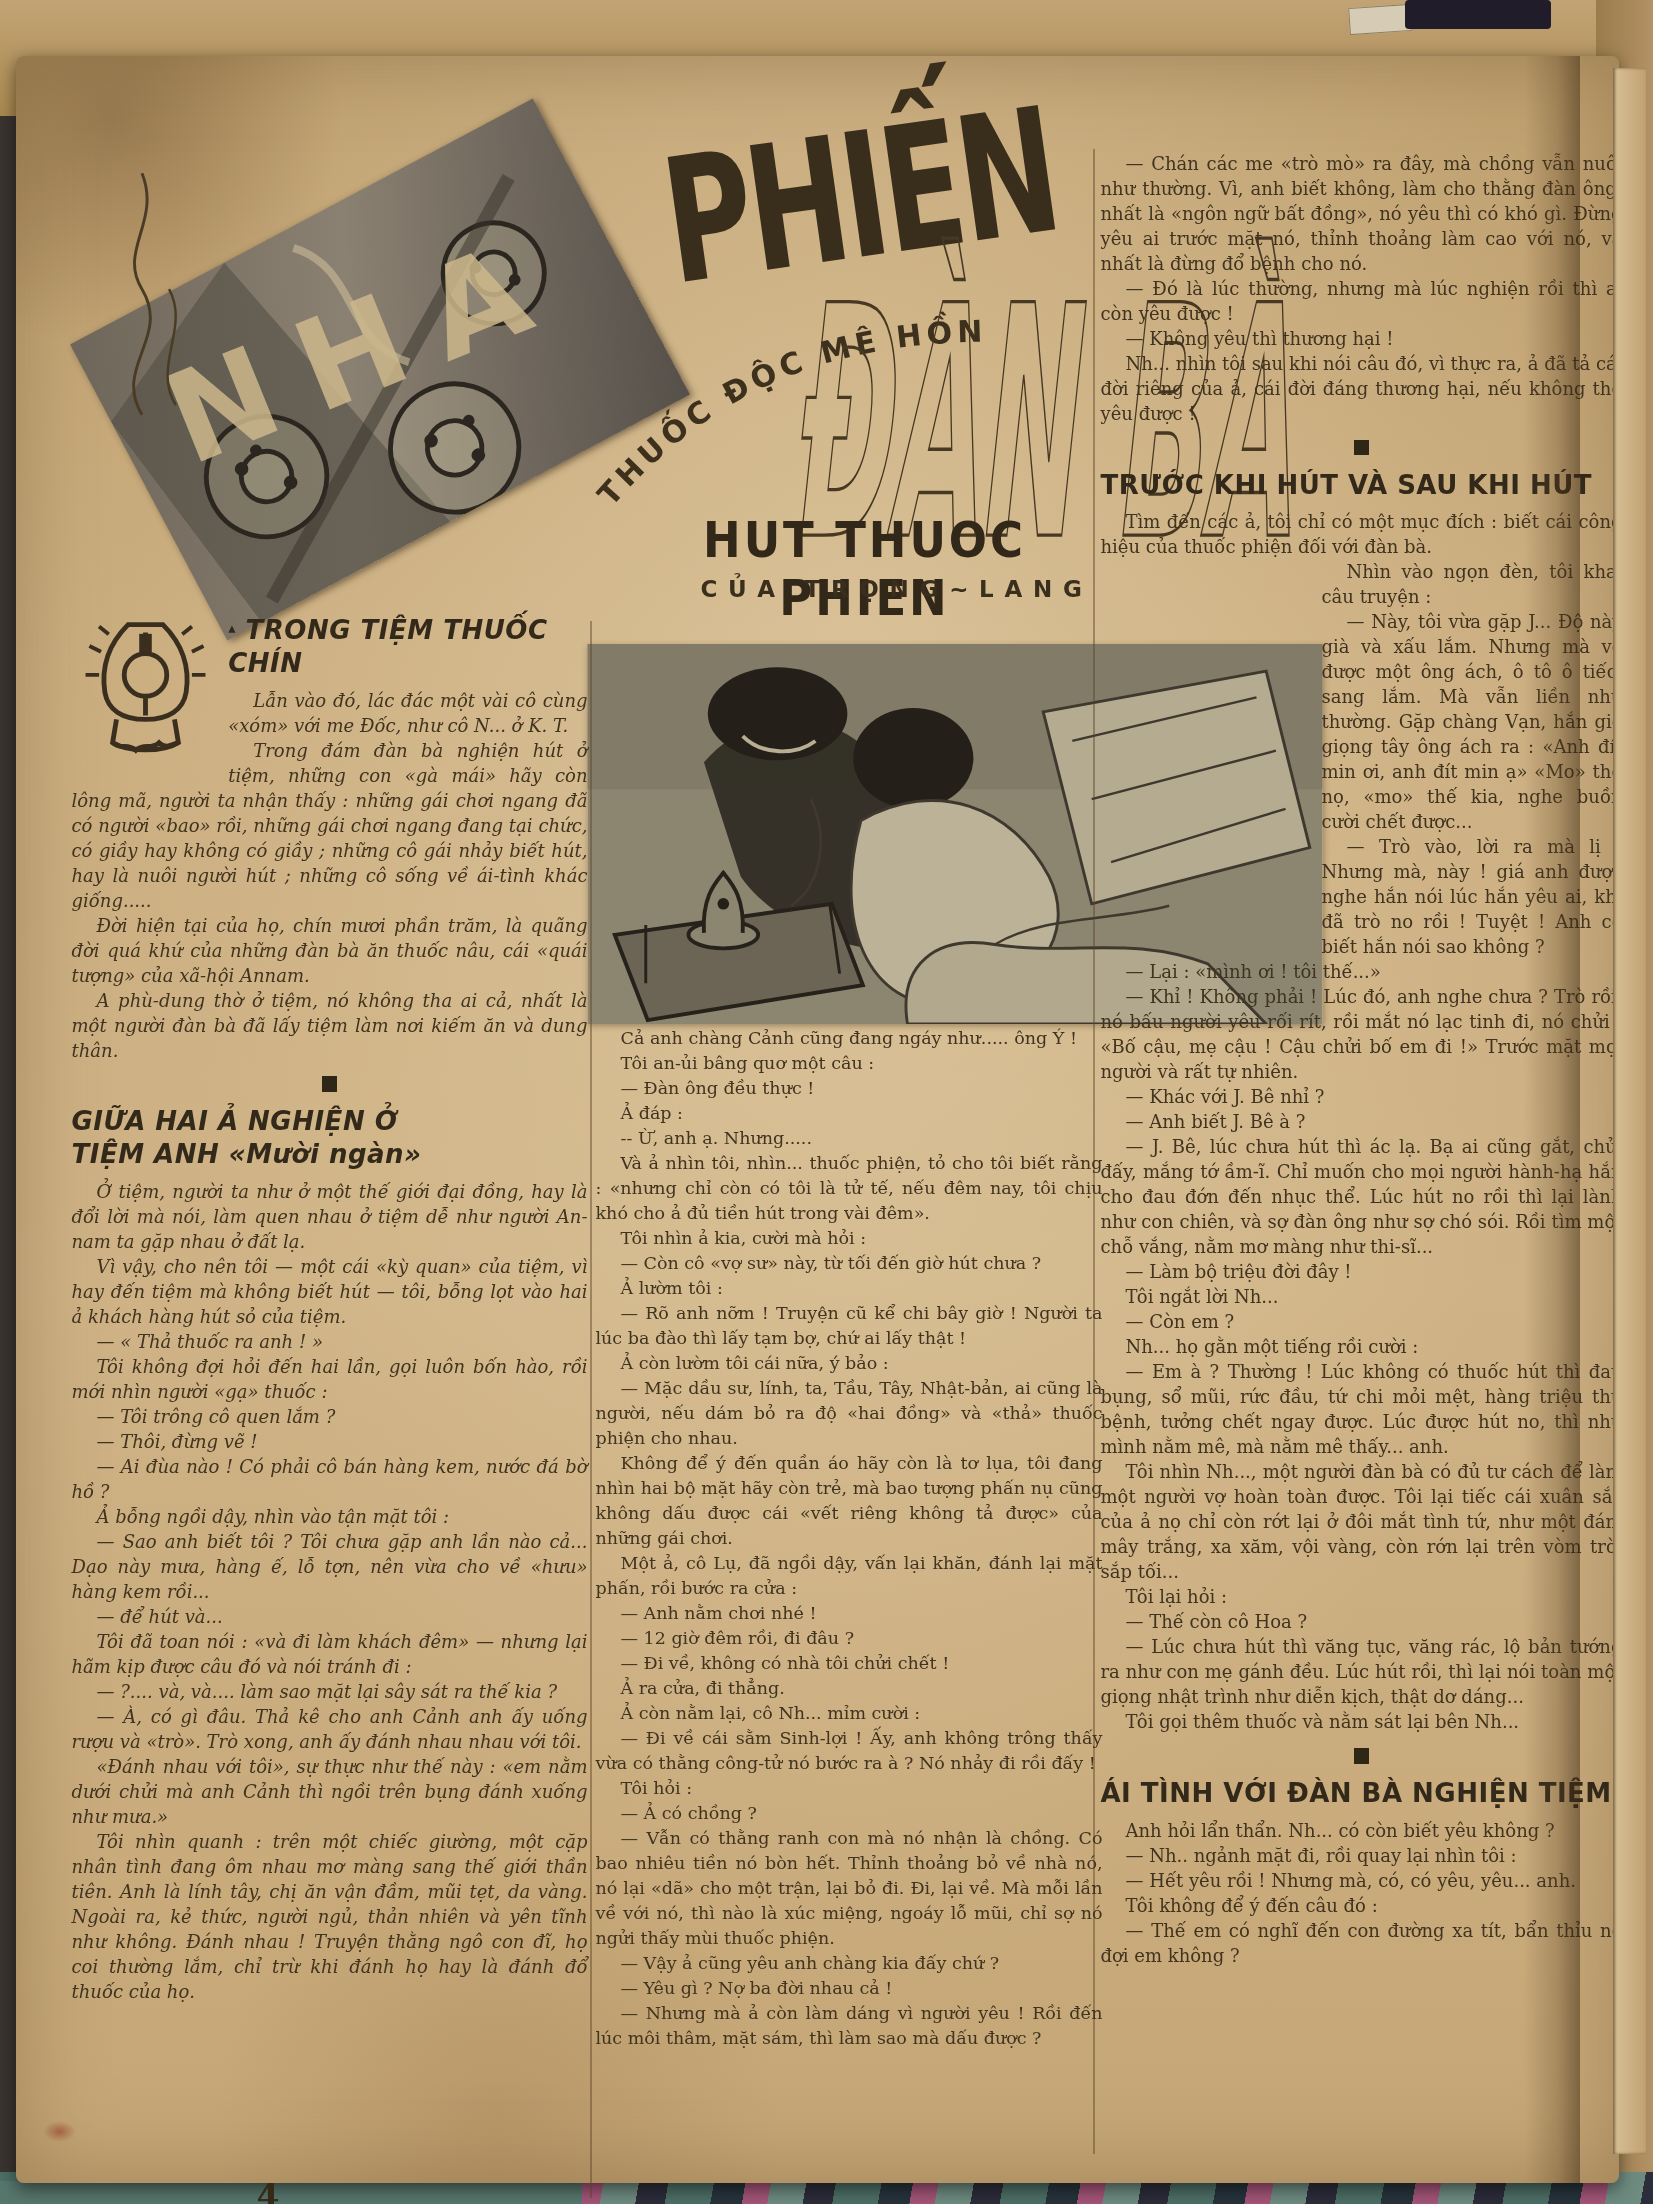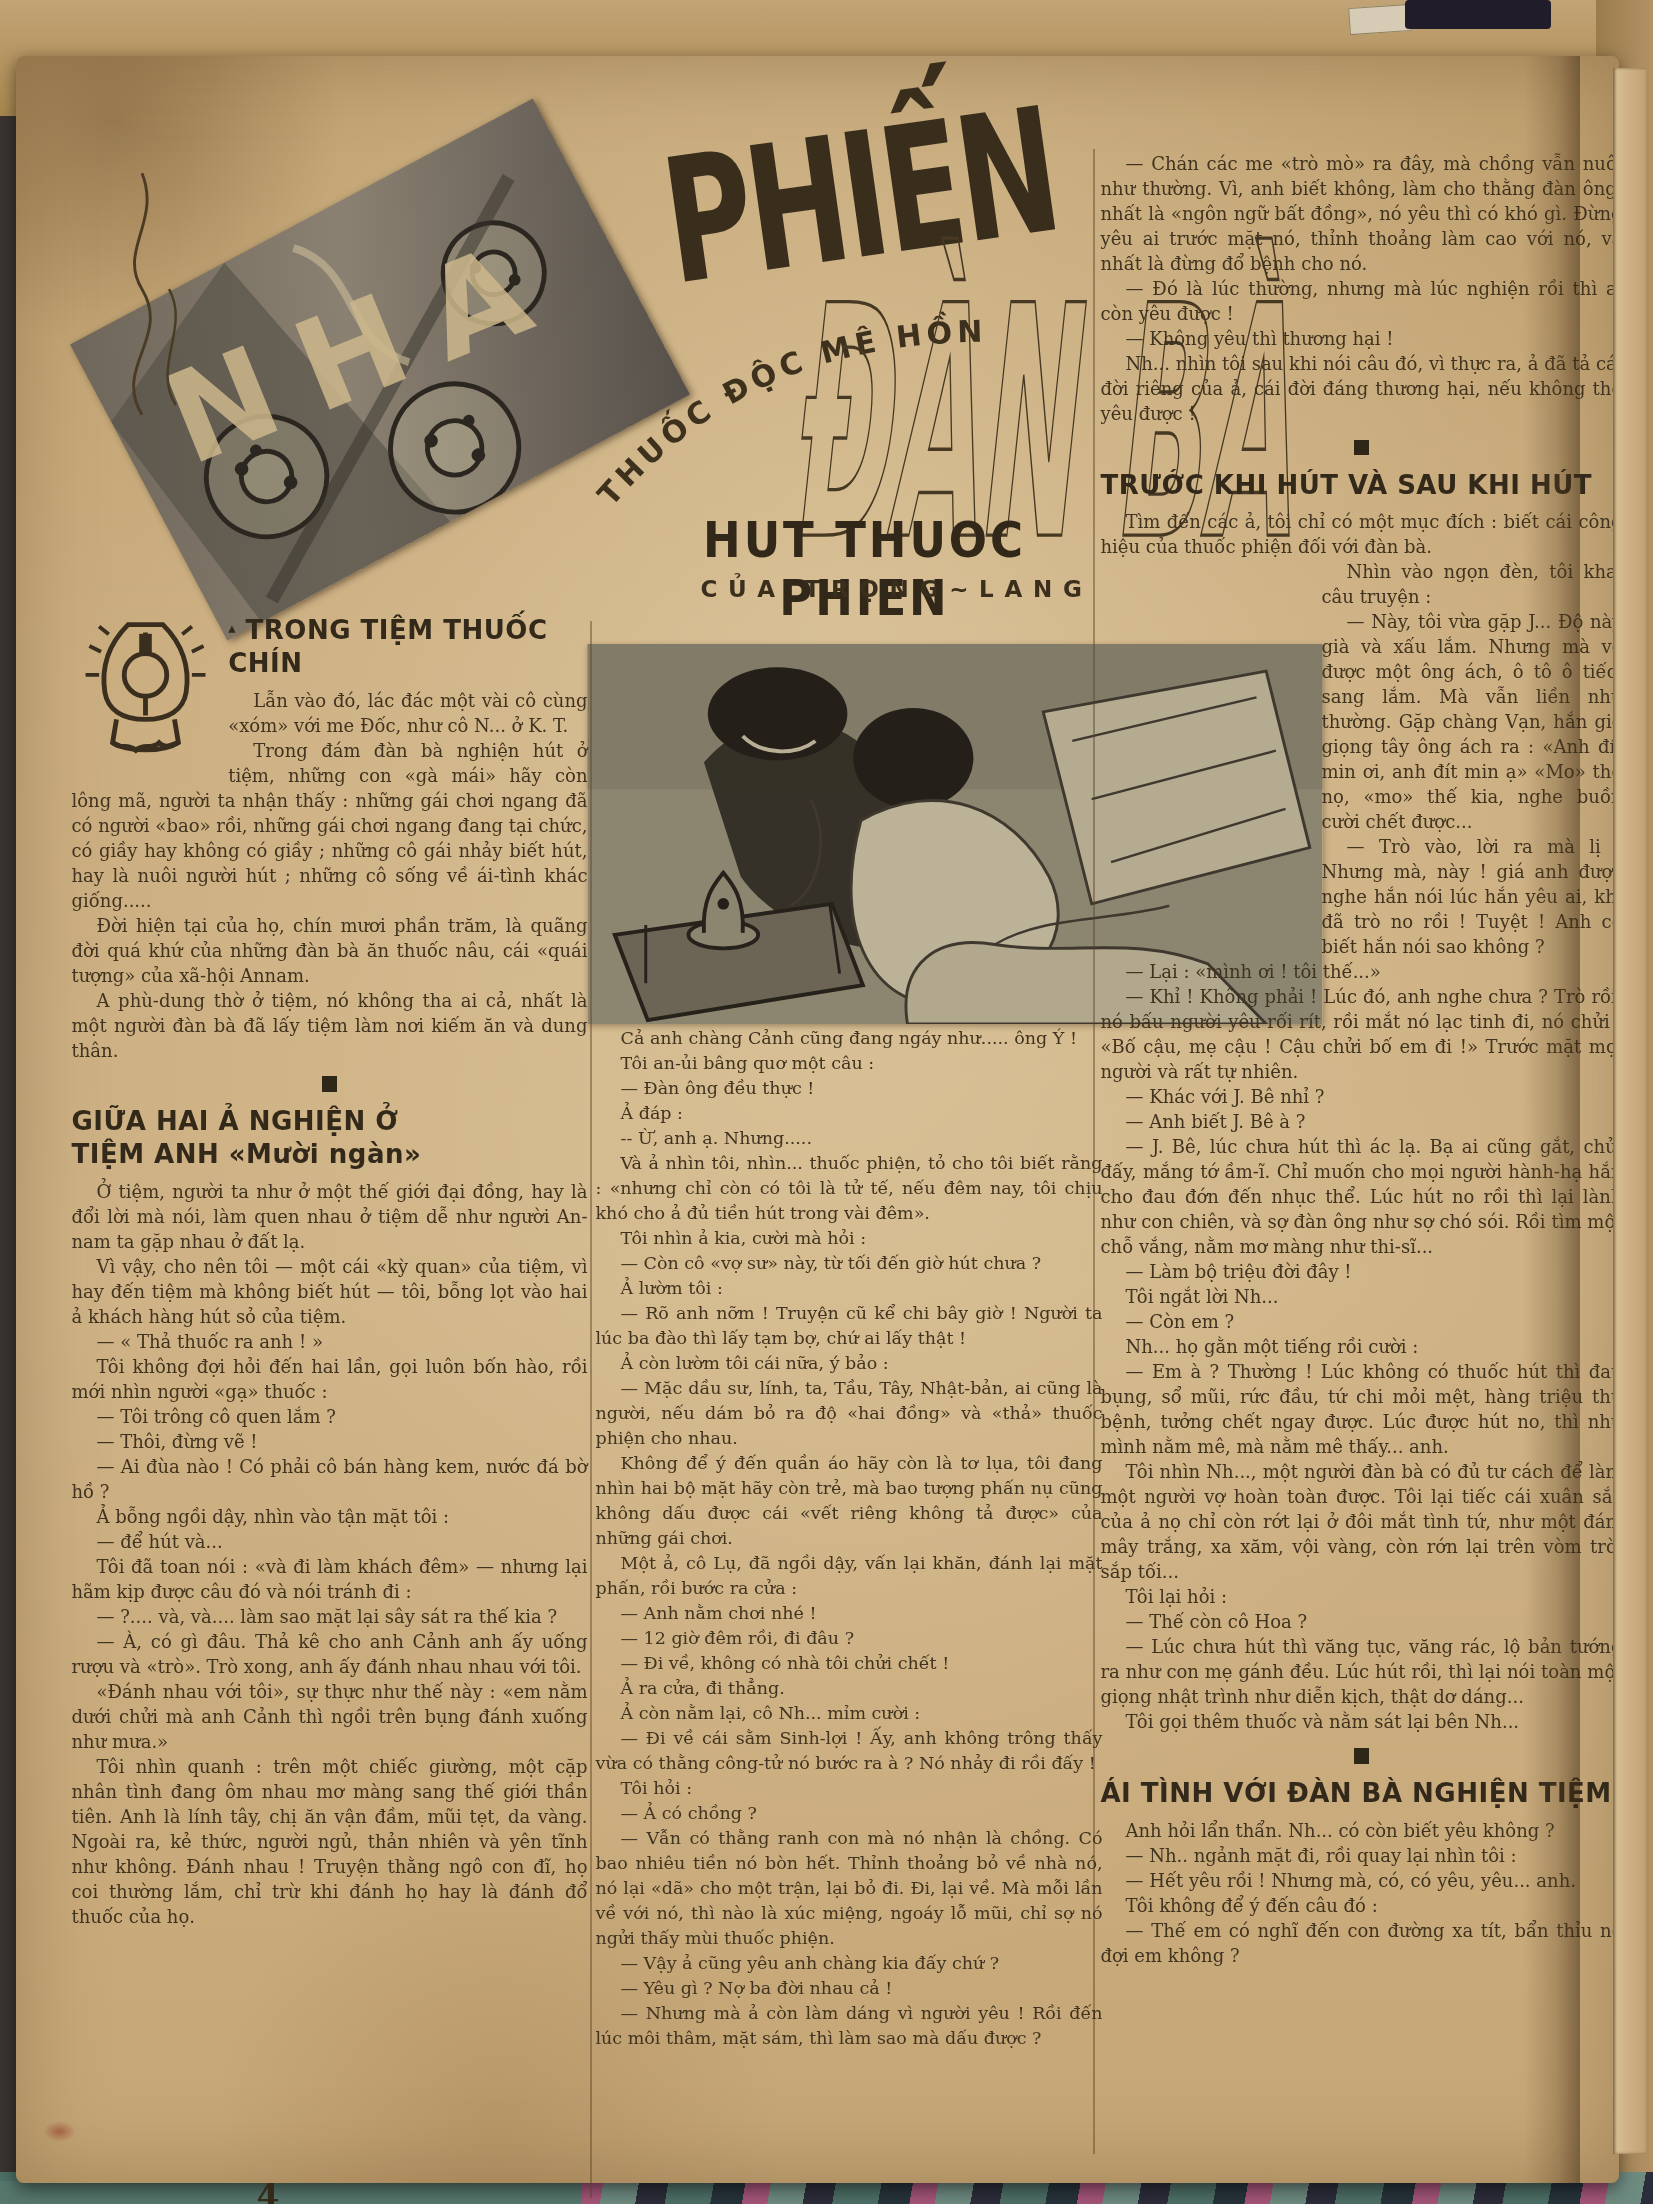--- a/index.html
+++ b/index.html
@@ -57,21 +57,21 @@
   .big-outline text{font-family:"DejaVu Sans",sans-serif;font-weight:bold;}
   .subtitle{position:absolute;left:621px;top:460px;width:456px;text-align:center;
     font-family:"DejaVu Sans",sans-serif;font-weight:bold;font-size:45px;
     letter-spacing:2.9px;color:#32281a;transform:scale(1,1.1);}
   .byline{position:absolute;left:621px;top:520px;width:456px;text-align:right;
     font-family:"DejaVu Sans",sans-serif;font-size:23px;font-weight:bold;
     letter-spacing:10.7px;color:#3a2e1d;}
   .smoke{position:absolute;overflow:visible;}
   
   .col{position:absolute;color:#40331f;text-align:justify;}
-  #left-col{left:56px;top:555px;width:516px;font-size:18px;line-height:25px;}
+  #left-col{left:56px;top:555px;width:516px;font-size:18px;line-height:25px;font-style:italic;}
   #middle-col{left:580px;top:970px;width:507px;font-size:17.5px;line-height:25px;}
   #right-col{left:1085px;top:95px;width:522px;font-size:18px;line-height:25px;}
   .para{margin:0;text-indent:25px;}
   .sec-heading{font-family:"DejaVu Sans",sans-serif;font-weight:bold;color:#33291a;
     font-size:26px;line-height:33px;margin:0 0 7.8px 0;text-align:left;letter-spacing:0.5px;}
   .caret{font-size:14.6px;vertical-align:5.8px;}
   .divider{width:15.5px;height:15.5px;background:#2e2616;margin:13.6px auto 13.6px auto;}
   .lamp-float{float:left;width:147px;height:153px;margin:0 9.7px 5.8px 0;}
   .illu-spacer{float:left;width:221px;height:380px;}
   .page-num{position:absolute;left:241px;top:2121px;font-weight:bold;font-size:33px;color:#352a18;}
@@ -196,20 +196,21 @@
       <span>TIỆM ANH «Mười ngàn»</span></h2>
     <div>
         <p class="para">Ở tiệm, người ta như ở một thế giới đại đồng, hay là đổi lời mà nói, làm quen nhau ở tiệm dễ như người An-nam ta gặp nhau ở đất lạ.</p>
         <p class="para">Vì vậy, cho nên tôi — một cái «kỳ quan» của tiệm, vì hay đến tiệm mà không biết hút — tôi, bỗng lọt vào hai ả khách hàng hút sỏ của tiệm.</p>
         <p class="para">— « Thả thuốc ra anh ! »</p>
         <p class="para">Tôi không đợi hỏi đến hai lần, gọi luôn bốn hào, rồi mới nhìn người «gạ» thuốc :</p>
         <p class="para">— Tôi trông cô quen lắm ?</p>
         <p class="para">— Thôi, đừng vẽ !</p>
         <p class="para">— Ai đùa nào ! Có phải cô bán hàng kem, nước đá bờ hồ ?</p>
         <p class="para">Ả bỗng ngồi dậy, nhìn vào tận mặt tôi :</p>
+        <p class="para">— Sao anh biết tôi ? Tôi chưa gặp anh lần nào cả... Dạo này mưa, hàng ế, lỗ tợn, nên vừa cho về «hưu» hàng kem rồi...</p>
         <p class="para">— để hút và...</p>
         <p class="para">Tôi đã toan nói : «và đi làm khách đêm» — nhưng lại hãm kịp được câu đó và nói tránh đi :</p>
         <p class="para">— ?.... và, và.... làm sao mặt lại sây sát ra thế kia ?</p>
         <p class="para">— À, có gì đâu. Thả kê cho anh Cảnh anh ấy uống rượu và «trò». Trò xong, anh ấy đánh nhau nhau với tôi.</p>
         <p class="para">«Đánh nhau với tôi», sự thực như thế này : «em nằm dưới chửi mà anh Cảnh thì ngồi trên bụng đánh xuống như mưa.»</p>
         <p class="para">Tôi nhìn quanh : trên một chiếc giường, một cặp nhân tình đang ôm nhau mơ màng sang thế giới thần tiên. Anh là lính tây, chị ăn vận đầm, mũi tẹt, da vàng. Ngoài ra, kẻ thức, người ngủ, thản nhiên và yên tĩnh như không. Đánh nhau ! Truyện thằng ngô con đĩ, họ coi thường lắm, chỉ trừ khi đánh họ hay là đánh đổ thuốc của họ.</p>
       </div>
   </div>
 
   <div class="col" id="middle-col">

